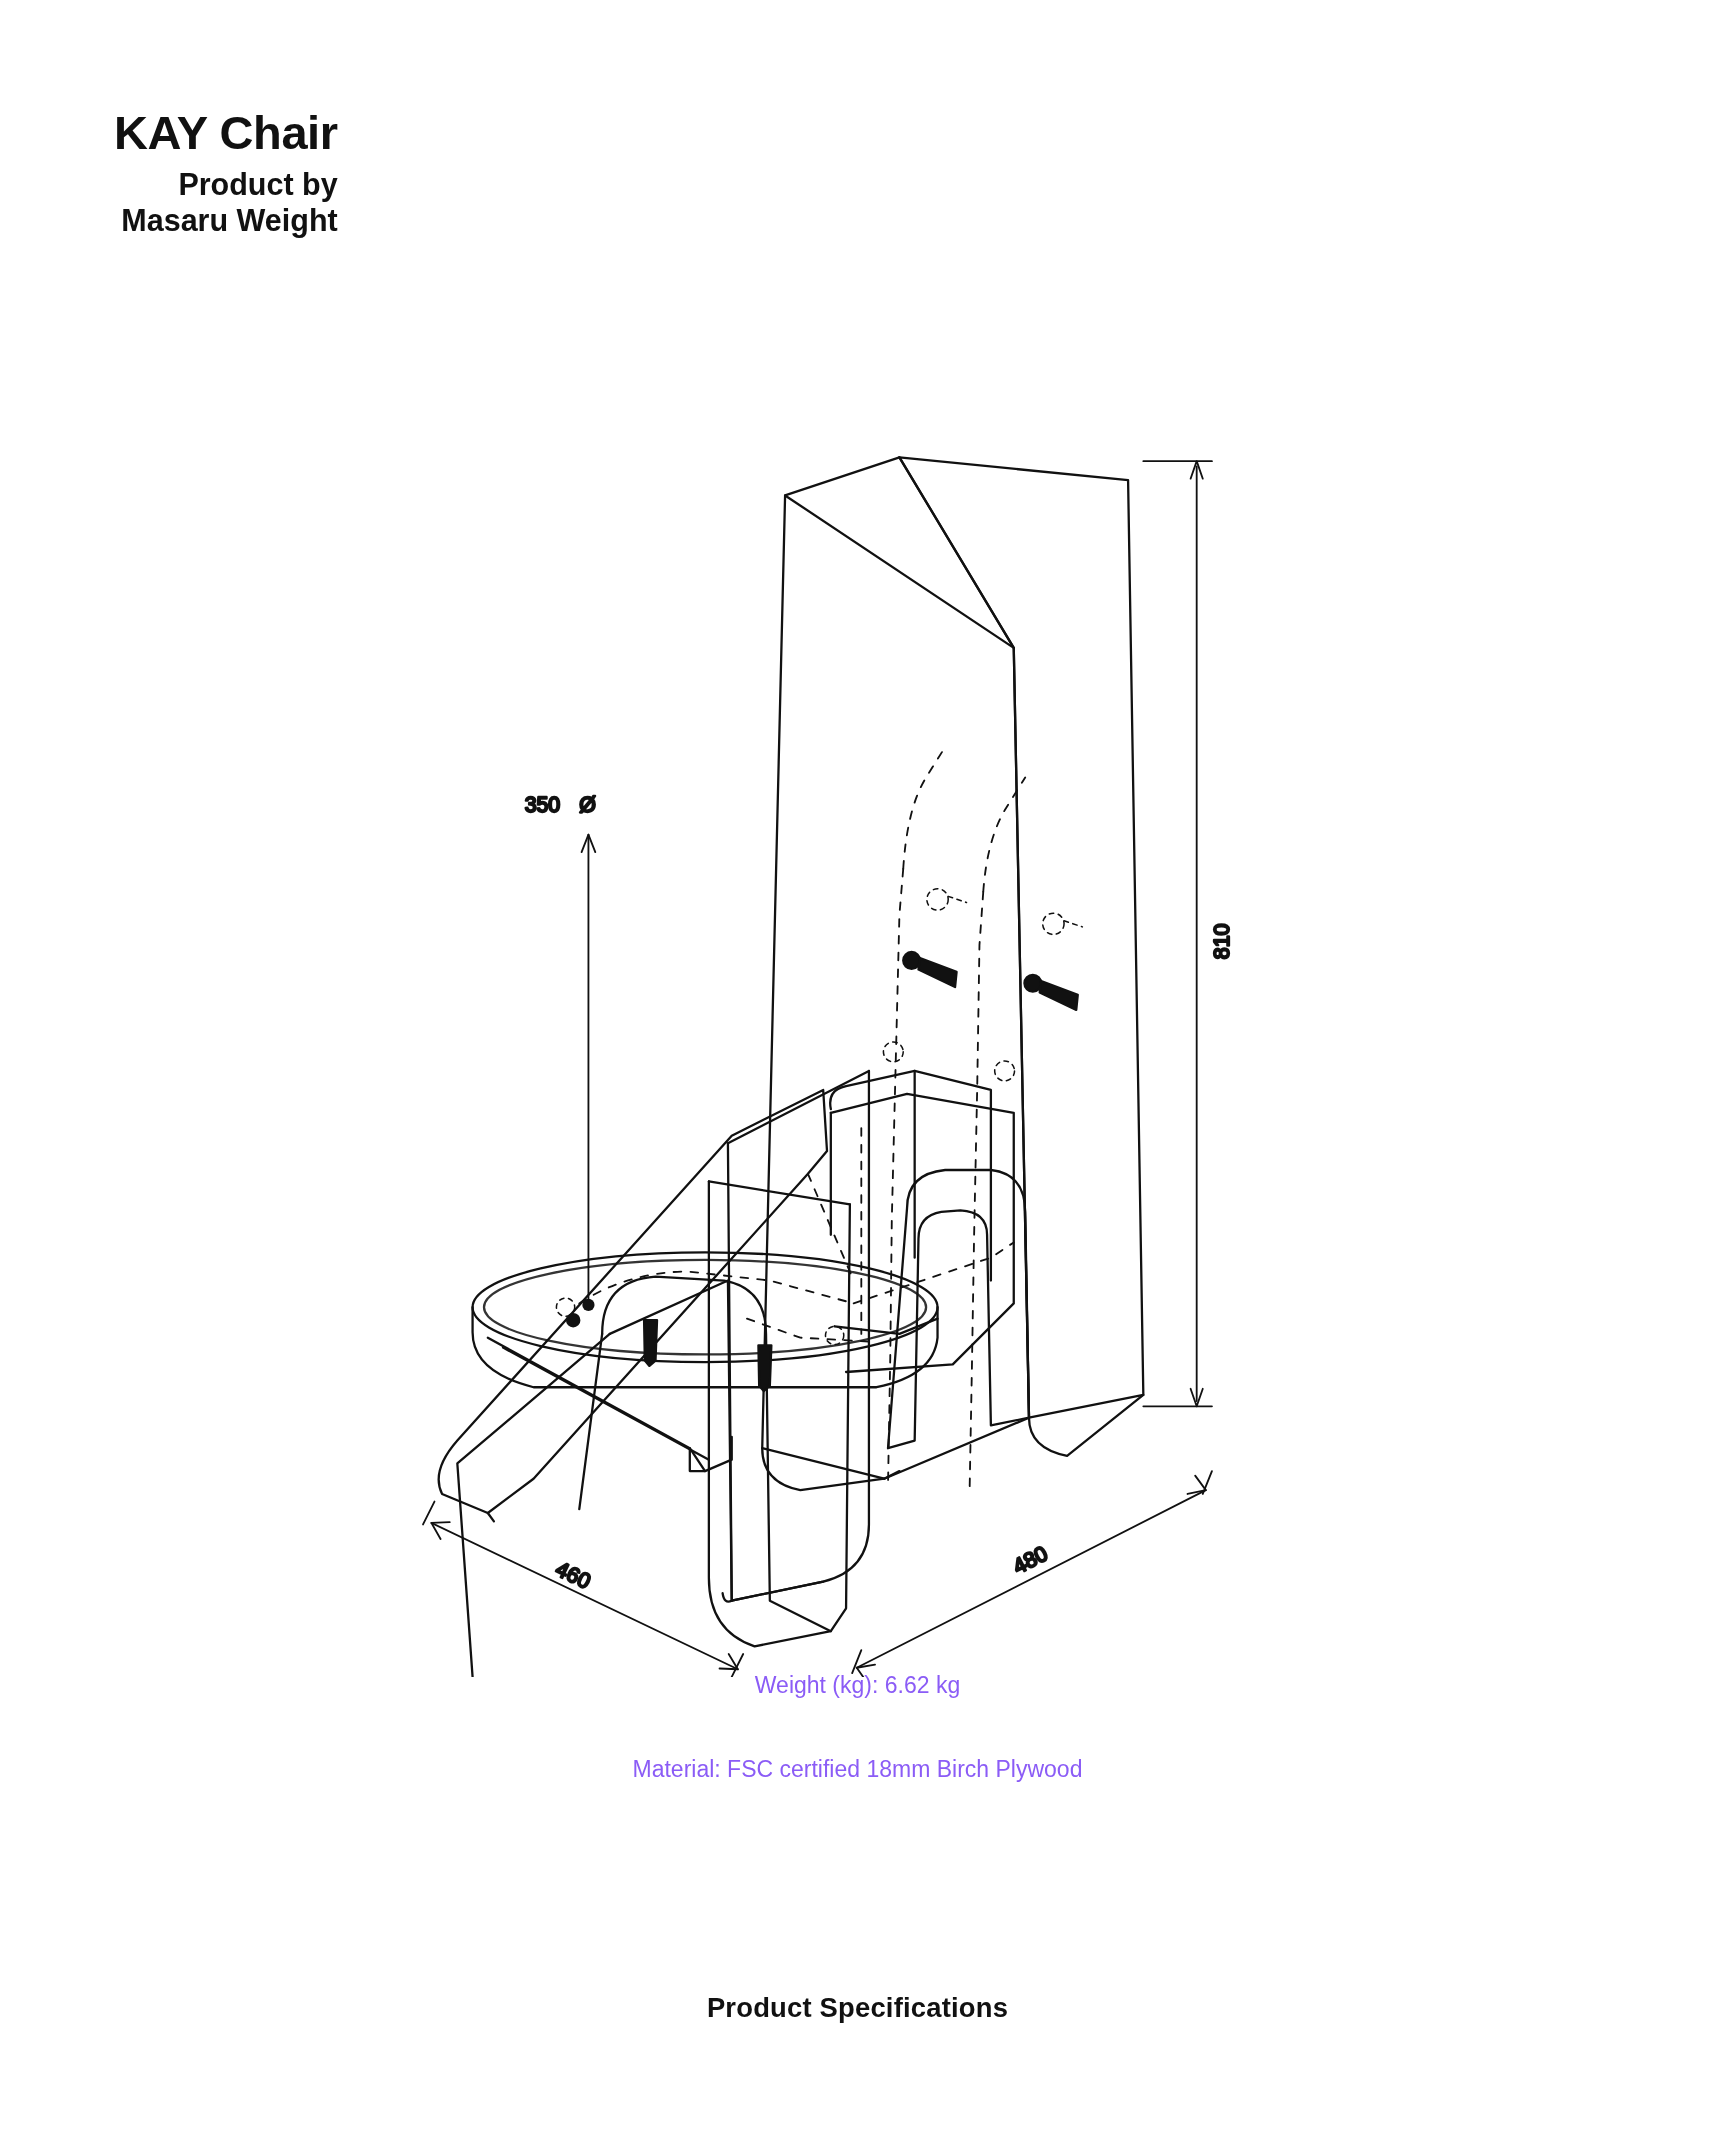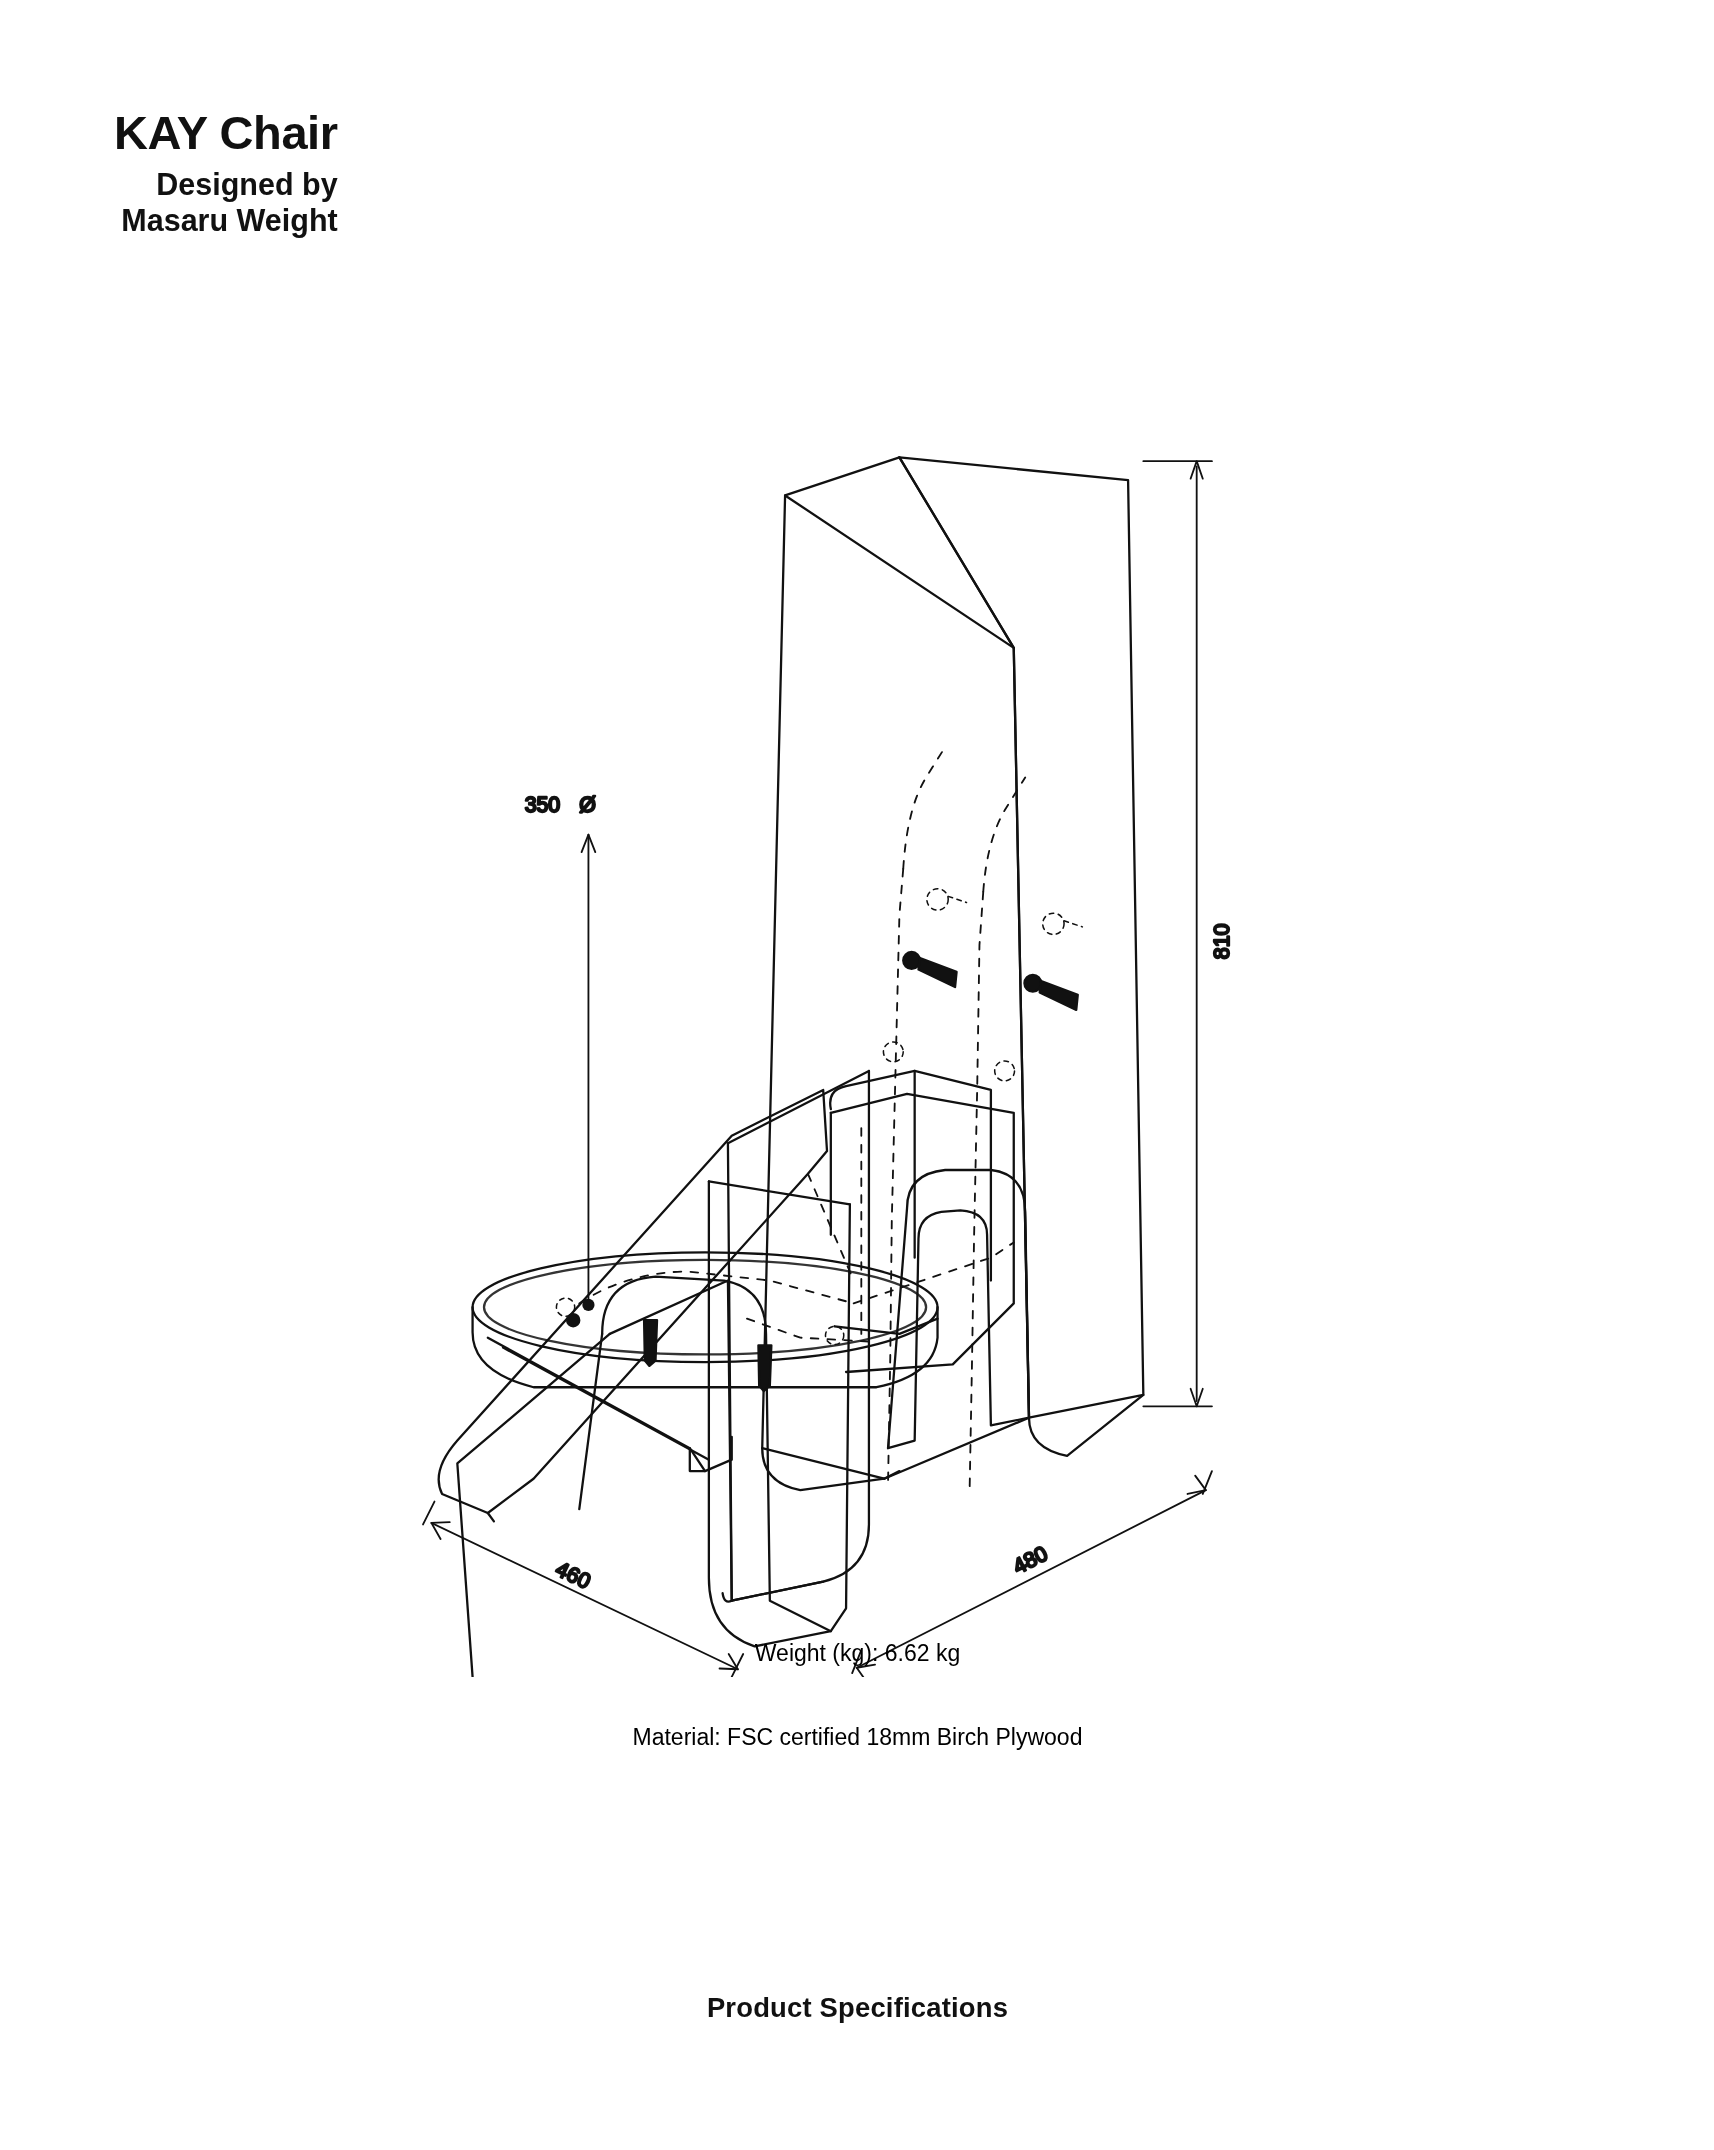--- a/index.html
+++ b/index.html
@@ -65,21 +65,22 @@
     width: 1715px;
     height: 1296px;
   }
 
   
   .caption {
     position: absolute;
     width: 100%;
     text-align: center;
     font-size: 23px;
-    color: #000000;
+    color: #8b5cf6;
+    margin-top: 32px;
   }
   .caption-weight { top: 1640px; }
   .caption-material { top: 1724px; }
 
   .footer-title {
     position: absolute;
     top: 1992px;
     width: 100%;
     text-align: center;
     font-size: 27.4px;
@@ -94,21 +95,21 @@
     fill: #111;
   }
 </style>
 </head>
 <body>
 
 <div class="header">
   <div class="product-block">
     <div class="product-title">KAY Chair</div>
     <div class="product-designer">
-      <span>Designed by</span>
+      <span>Product by</span>
       <span>Masaru Weight</span>
     </div>
   </div>
 </div>
 
 <div class="drawing-wrap">
   <svg viewBox="0 0 2250 1700" xmlns="http://www.w3.org/2000/svg">
     <g fill="none" stroke="#111111" stroke-width="3" stroke-linejoin="round" stroke-linecap="round">
 
       <g>

